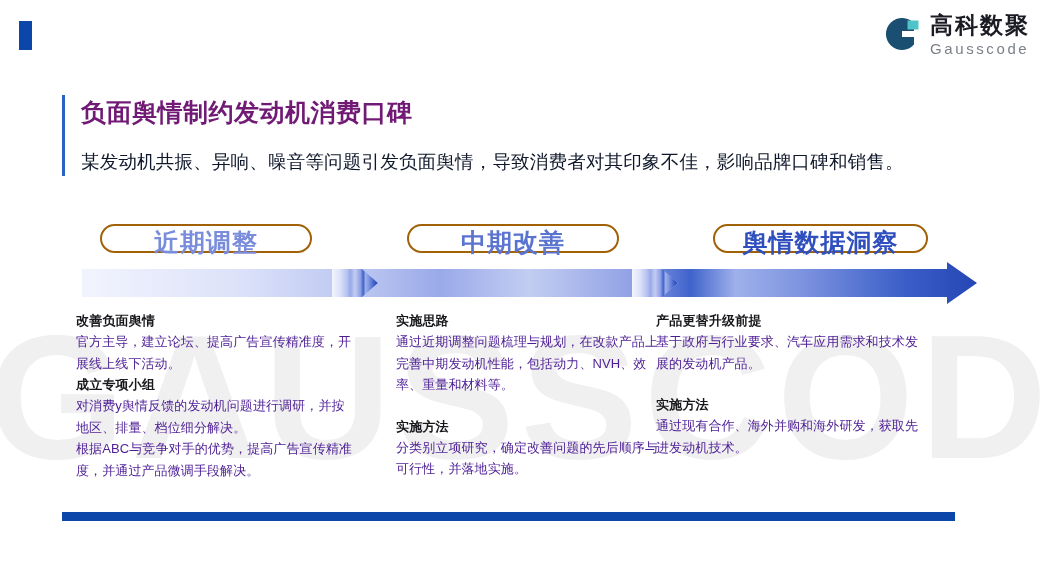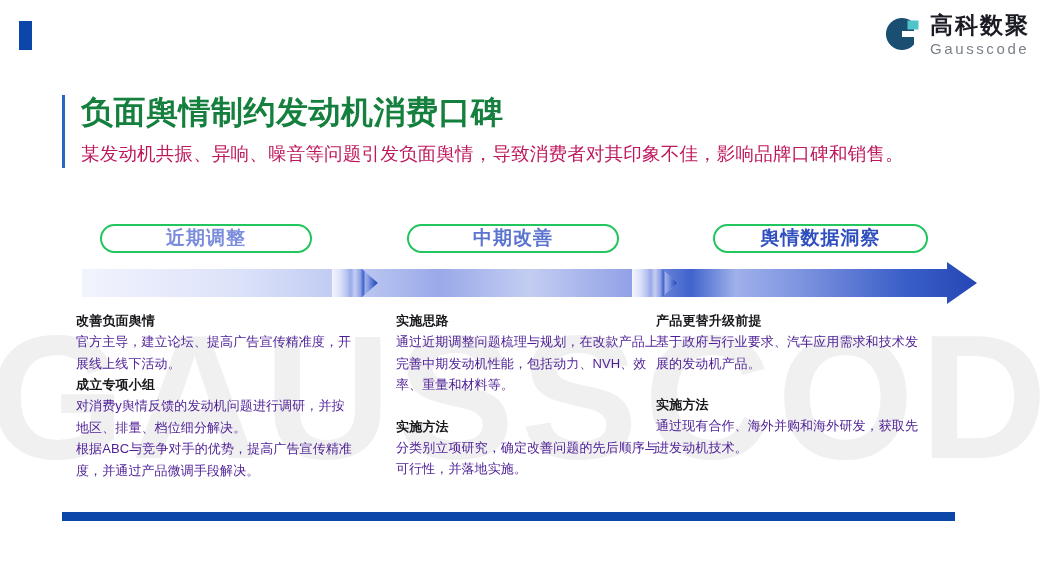--- a/index.html
+++ b/index.html
@@ -100,46 +100,46 @@
     position: absolute;
     left: 62px;
     top: 95px;
     width: 900px;
     z-index: 3;
     padding-left: 16px;
     border-left: 3px solid #2b63c4;
     box-sizing: border-box;
   }
   #intro-title {
-    font-size: 32px;
-    font-weight: bold;
-    color: #15803d;
+    font-size: 25px;
+    font-weight: bold;
+    color: #701a75;
     letter-spacing: 0.5px;
     line-height: 34px;
   }
   #intro-desc {
-    margin-top: 11px;
+    margin-top: 19px;
     font-size: 18.5px;
-    color: #be185d;
+    color: #0f172a;
     line-height: 28px;
     letter-spacing: 0.2px;
   }
 
   
   .pill {
     position: absolute;
     top: 224px;
     height: 29px;
     border-radius: 16px;
-    border: 2px solid #22c55e;
+    border: 2px solid #a16207;
     background: #ffffff;
     display: flex;
-    align-items: flex-end;
+    align-items: flex-start;
     justify-content: center;
-    font-size: 19px;
+    font-size: 25px;
     font-weight: bold;
     letter-spacing: 1px;
     box-sizing: border-box;
     z-index: 3;
   }
   #pill-0 { left: 100px; width: 212px; color: #7a8ddc; }
   #pill-1 { left: 407px; width: 212px; color: #5b74d0; font-family: Liberation Serif, serif; }
   #pill-2 { left: 713px; width: 215px; color: #2f4fbf; }
 
   

